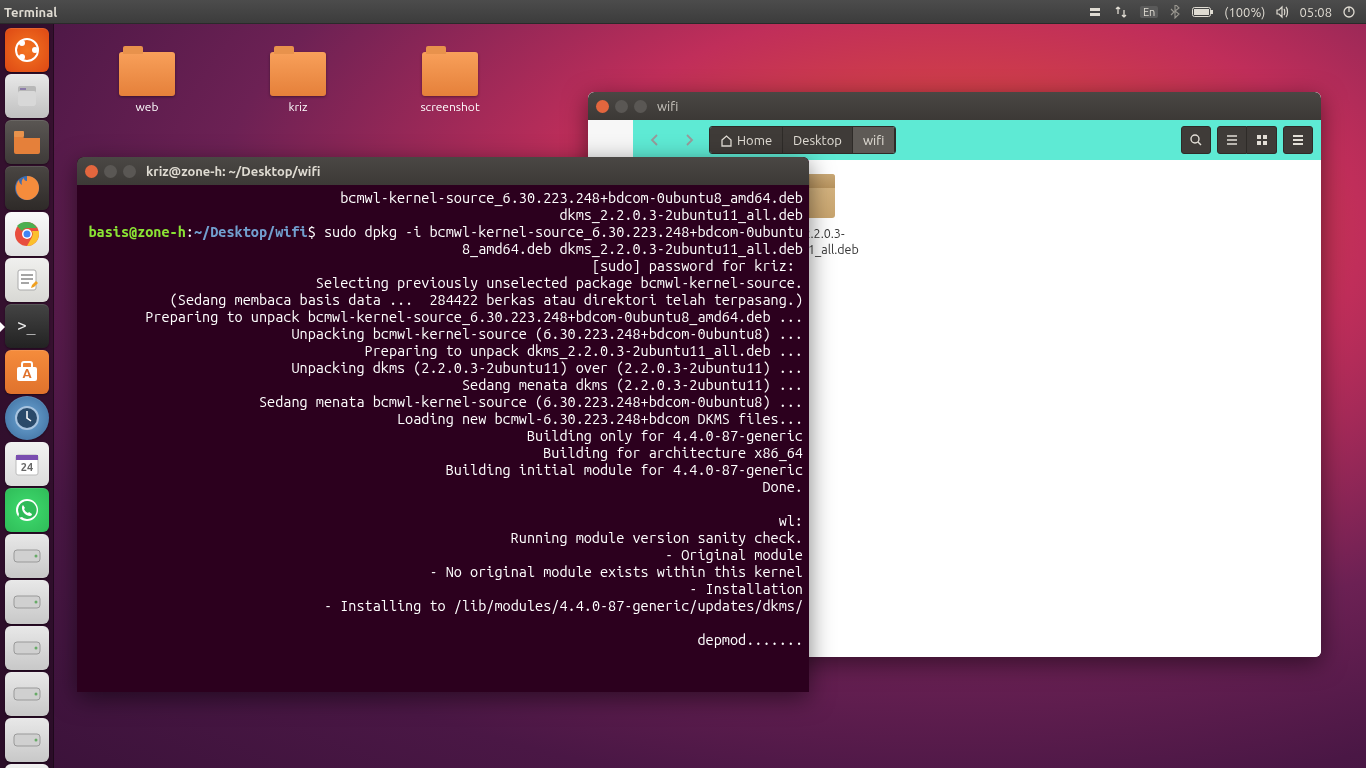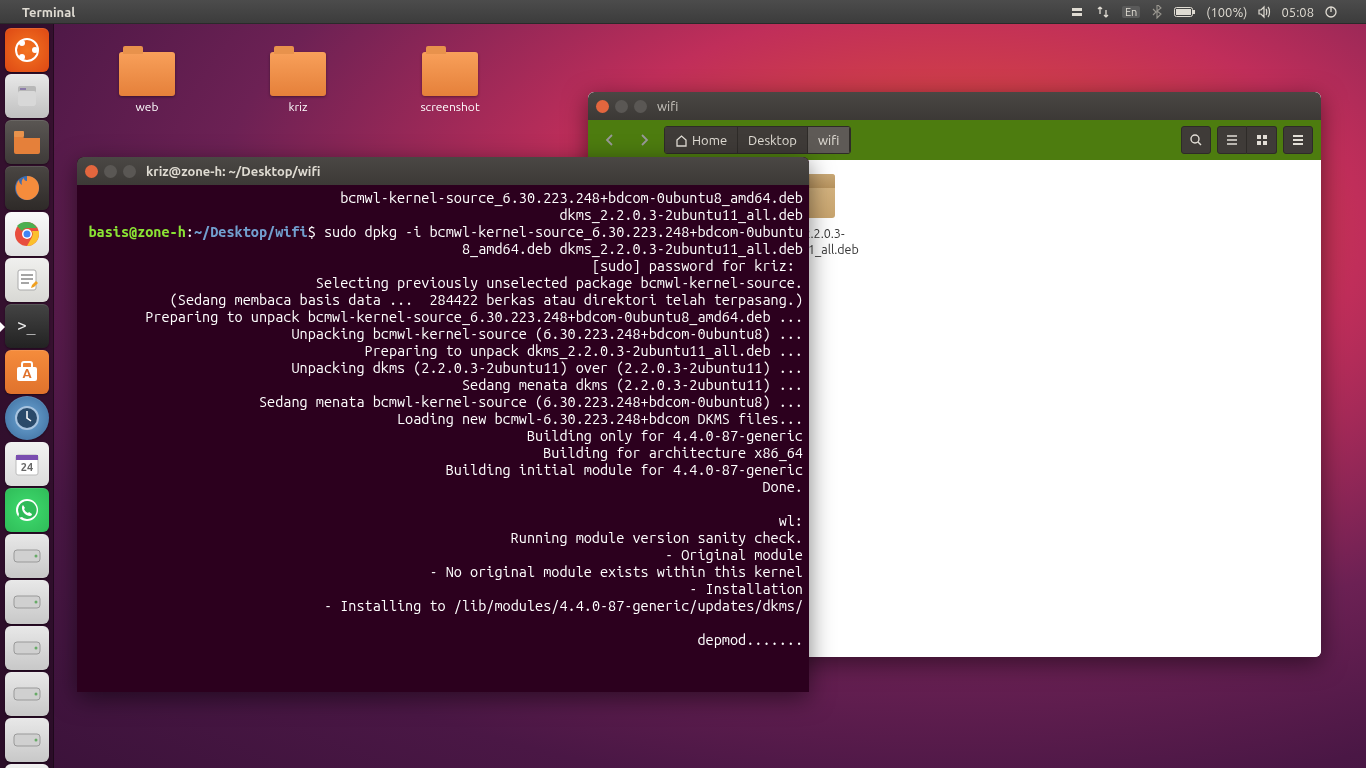--- a/index.html
+++ b/index.html
@@ -1,20 +1,20 @@
 <!DOCTYPE html>
 <html><head>
 <meta charset="utf-8">
 <style>
 * { margin:0; padding:0; box-sizing:border-box; }
 body { width:1366px; height:768px; font-family:"Ubuntu",sans-serif; overflow:hidden; position:relative;
   background: radial-gradient(ellipse at 70% 30%, #e8572e 0%, #c02e5a 30%, #6c2154 55%, #4a1745 75%, #3a1239 100%);
 }
 
-.menubar { height:24px; background:linear-gradient(#4c4c4c,#3c3c3c); display:flex; align-items:center; color:#dfdbd2; font-size:13px; padding:0 22px; border-bottom:1px solid #2a2a2a;}
+.menubar { height:24px; background:linear-gradient(#4c4c4c,#3c3c3c); display:flex; align-items:center; color:#dfdbd2; font-size:13px; padding:0 4px; border-bottom:1px solid #2a2a2a;}
 .menubar-title{font-weight:bold;}
 .menubar-spacer{flex:1;}
 .menubar-icon{margin:0 6px; display:flex; align-items:center; color:#dfdbd2;}
 .menubar-text{margin:0 4px;}
 .ind-badge{background:#5a5a5a;border-radius:2px;padding:0 3px;font-size:11px;}
 
 .launcher{position:absolute; left:0; top:24px; width:54px; height:744px; background:rgba(30,10,25,.55); border-right:1px solid rgba(0,0,0,.3); display:flex; flex-direction:column; align-items:center; padding-top:4px; gap:2px;}
 .launcher-item{width:46px;height:46px;border-radius:6px;display:flex;align-items:center;justify-content:center;position:relative;}
 .launcher-item.active::before{content:"";position:absolute;left:-4px;top:18px;width:0;height:0;border-top:5px solid transparent;border-bottom:5px solid transparent;border-left:5px solid #fff;}
 .tile{width:44px;height:44px;border-radius:6px;background:linear-gradient(#5a5653,#3e3a38);display:flex;align-items:center;justify-content:center;box-shadow:inset 0 1px 0 rgba(255,255,255,.1),0 1px 2px rgba(0,0,0,.4);font-size:22px;color:#fff;}
@@ -40,21 +40,21 @@
 .term-title{height:28px;background:linear-gradient(#4a4744,#3c3936);border-radius:6px 6px 0 0;display:flex;align-items:center;padding:0 8px;color:#dfdbd2;font-size:13px;font-weight:bold;}
 .win-btns{display:flex;gap:6px;margin-right:10px;}
 .win-btn{width:13px;height:13px;border-radius:50%;background:#5a5754;}
 .win-btn.close{background:#e3663e;}
 .term-body{padding:4px 6px;font-family:"Ubuntu Mono","DejaVu Sans Mono",monospace;font-size:14.5px;line-height:17px;color:#fff;white-space:pre-wrap;word-break:break-all;}
 .tp-user{color:#8ae234;font-weight:bold;}
 .tp-path{color:#729fcf;font-weight:bold;}
 
 .naut-win{position:absolute;left:588px;top:92px;width:733px;height:565px;background:#f7f7f7;border-radius:6px;box-shadow:0 6px 24px rgba(0,0,0,.5);overflow:hidden;display:flex;flex-direction:column;}
 .naut-title{height:28px;background:linear-gradient(#4a4744,#3c3936);border-radius:6px 6px 0 0;display:flex;align-items:center;padding:0 8px;color:#c8c4bd;font-size:13px;}
-.naut-toolbar{height:40px;background:#4d7c0f;display:flex;align-items:center;padding:0 8px;gap:6px;color:#e2ded6;}
+.naut-toolbar{height:40px;background:#5eead4;display:flex;align-items:center;padding:0 8px;gap:6px;color:#e2ded6;margin-left:45px;}
 .nav-btn{width:28px;height:28px;display:flex;align-items:center;justify-content:center;border-radius:3px;font-size:16px;color:#999;}
 .pathbar{display:flex;height:28px;border:1px solid #2e2b28;border-radius:3px;overflow:hidden;}
 .path-seg{display:flex;align-items:center;padding:0 10px;font-size:13px;color:#e2ded6;border-right:1px solid #2e2b28;background:#3f3b38;}
 .path-seg.active{background:#5e5a56;}
 .tool-spacer{flex:1;}
 .tool-btn{width:30px;height:28px;display:flex;align-items:center;justify-content:center;border:1px solid #2e2b28;border-radius:3px;font-size:14px;color:#e2ded6;background:#3f3b38;}
 .tool-group{display:flex;}
 .tool-group .tool-btn{border-radius:0;}
 .tool-group .tool-btn:first-child{border-radius:3px 0 0 3px;}
 .tool-group .tool-btn:last-child{border-radius:0 3px 3px 0;border-left:none;}

